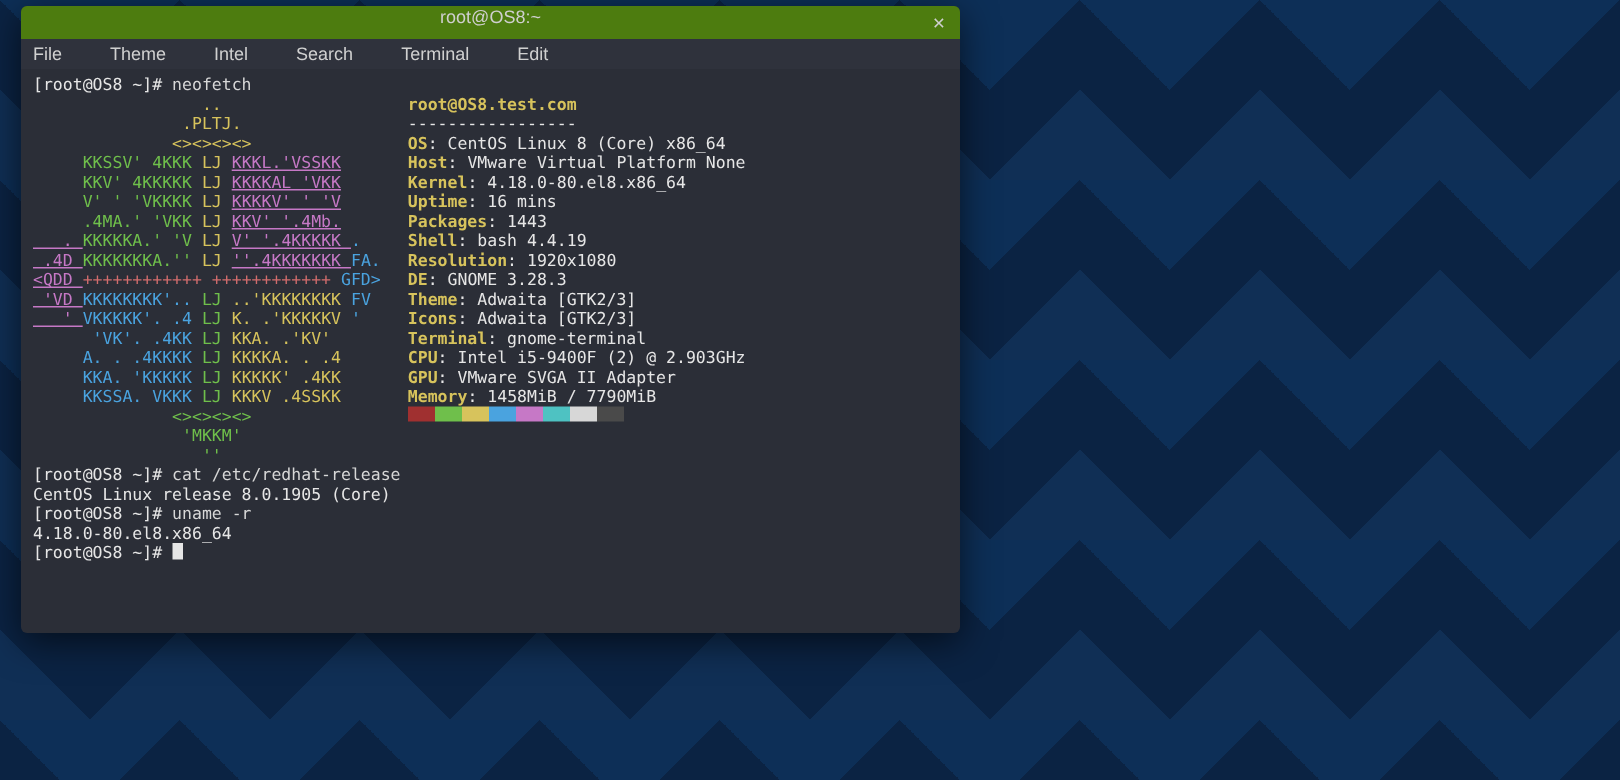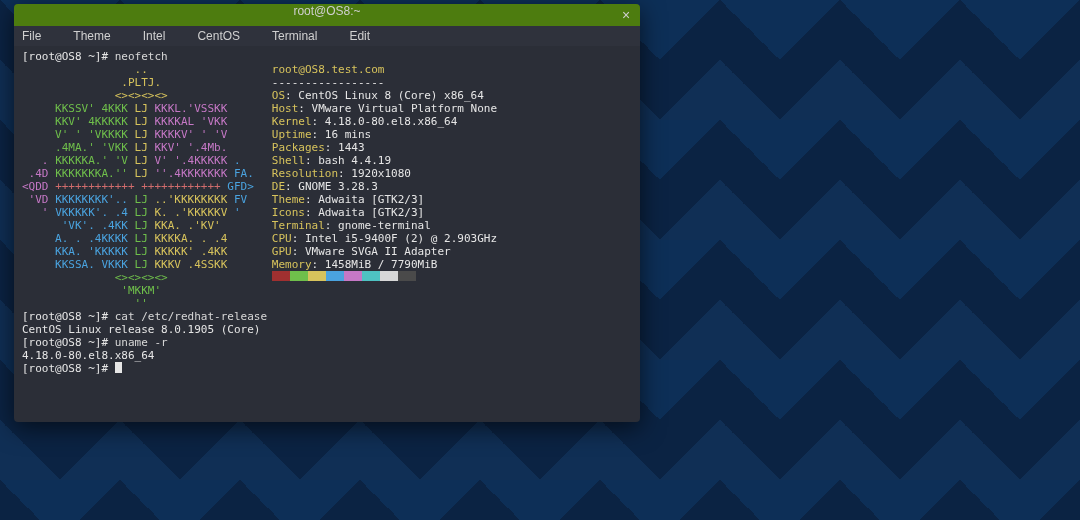--- a/index.html
+++ b/index.html
@@ -25,40 +25,40 @@
     gap:32px;padding:0 8px;font:12px sans-serif;color:#d0d0d0;}
   .menubar span{cursor:default;}
   .term{flex:1;padding:4px 8px 8px 8px;font-size:11px;line-height:13px;
     white-space:pre;overflow:hidden;}
   .row{display:flex;}
   .logo{display:inline-block;}
   .info{display:inline-block;margin-left:18px;vertical-align:top;}
   .c-y{color:#d7c35c;}   
   .c-g{color:#6fbf4b;text-align:right;}   
   .c-b{color:#4aa3df;}   
-  .c-m{color:#c678c6;}   
+  .c-m{color:#c678c6;text-decoration:underline;}   
   .c-r{color:#d06c6c;}   
   .c-w{color:#e6e6e6;}
-  .b{font-weight:normal;}
+  .b{font-weight:bold;}
   .swatch{display:inline-block;width:18px;height:10px;}
   .prompt-user{color:#e6e6e6;}
   .cursor{display:inline-block;width:7px;height:11px;background:#e6e6e6;
     vertical-align:-1px;}
 </style>
 </head>
 <body>
 <div class="desktop"></div>
 
 <div class="window">
   <div class="titlebar">
     <span>root@OS8:~</span>
     <span class="close">×</span>
   </div>
   <div class="menubar">
     <span>File</span>
     <span>Theme</span>
     <span>Intel</span>
-    <span>CentOS</span>
+    <span>Search</span>
     <span>Terminal</span>
     <span>Edit</span>
   </div>
   <div class="term" id="term"><div><span class="prompt-user">[root@OS8 ~]# </span><span>neofetch</span></div><div class="row"><div class="logo"><div><span class="c-y">                 ..</span></div><div><span class="c-y">               .PLTJ.</span></div><div><span class="c-y">              &lt;&gt;&lt;&gt;&lt;&gt;&lt;&gt;</span></div><div><span class="c-g">     KKSSV' 4KKK </span><span class="c-y">LJ </span><span class="c-m">KKKL.'VSSKK</span></div><div><span class="c-g">     KKV' 4KKKKK </span><span class="c-y">LJ </span><span class="c-m">KKKKAL 'VKK</span></div><div><span class="c-g">     V' ' 'VKKKK </span><span class="c-y">LJ </span><span class="c-m">KKKKV' ' 'V</span></div><div><span class="c-g">     .4MA.' 'VKK </span><span class="c-y">LJ </span><span class="c-m">KKV' '.4Mb.</span></div><div><span class="c-m">   . </span><span class="c-g">KKKKKA.' 'V </span><span class="c-y">LJ </span><span class="c-m">V' '.4KKKKK </span><span class="c-b">.</span></div><div><span class="c-m"> .4D </span><span class="c-g">KKKKKKKA.'' </span><span class="c-y">LJ </span><span class="c-m">''.4KKKKKKK </span><span class="c-b">FA.</span></div><div><span class="c-m">&lt;QDD </span><span class="c-r">++++++++++++ ++++++++++++ </span><span class="c-b">GFD&gt;</span></div><div><span class="c-m"> 'VD </span><span class="c-b">KKKKKKKK'.. </span><span class="c-g">LJ </span><span class="c-y">..'KKKKKKKK </span><span class="c-b">FV</span></div><div><span class="c-m">   ' </span><span class="c-b">VKKKKK'. .4 </span><span class="c-g">LJ </span><span class="c-y">K. .'KKKKKV </span><span class="c-b">'</span></div><div><span class="c-b">      'VK'. .4KK </span><span class="c-g">LJ </span><span class="c-y">KKA. .'KV'</span></div><div><span class="c-b">     A. . .4KKKK </span><span class="c-g">LJ </span><span class="c-y">KKKKA. . .4</span></div><div><span class="c-b">     KKA. 'KKKKK </span><span class="c-g">LJ </span><span class="c-y">KKKKK' .4KK</span></div><div><span class="c-b">     KKSSA. VKKK </span><span class="c-g">LJ </span><span class="c-y">KKKV .4SSKK</span></div><div><span class="c-g">              &lt;&gt;&lt;&gt;&lt;&gt;&lt;&gt;</span></div><div><span class="c-g">               'MKKM'</span></div><div><span class="c-g">                 ''</span></div></div><div class="info"><div><span class="c-y b">root@OS8.test.com</span></div><div><span class="c-w">-----------------</span></div><div><span class="c-y b">OS</span><span class="c-w">: CentOS Linux 8 (Core) x86_64</span></div><div><span class="c-y b">Host</span><span class="c-w">: VMware Virtual Platform None</span></div><div><span class="c-y b">Kernel</span><span class="c-w">: 4.18.0-80.el8.x86_64</span></div><div><span class="c-y b">Uptime</span><span class="c-w">: 16 mins</span></div><div><span class="c-y b">Packages</span><span class="c-w">: 1443</span></div><div><span class="c-y b">Shell</span><span class="c-w">: bash 4.4.19</span></div><div><span class="c-y b">Resolution</span><span class="c-w">: 1920x1080</span></div><div><span class="c-y b">DE</span><span class="c-w">: GNOME 3.28.3</span></div><div><span class="c-y b">Theme</span><span class="c-w">: Adwaita [GTK2/3]</span></div><div><span class="c-y b">Icons</span><span class="c-w">: Adwaita [GTK2/3]</span></div><div><span class="c-y b">Terminal</span><span class="c-w">: gnome-terminal</span></div><div><span class="c-y b">CPU</span><span class="c-w">: Intel i5-9400F (2) @ 2.903GHz</span></div><div><span class="c-y b">GPU</span><span class="c-w">: VMware SVGA II Adapter</span></div><div><span class="c-y b">Memory</span><span class="c-w">: 1458MiB / 7790MiB</span></div><div></div><div><span class="swatch" style="background: rgb(160, 48, 48);"></span><span class="swatch" style="background: rgb(111, 191, 75);"></span><span class="swatch" style="background: rgb(215, 195, 92);"></span><span class="swatch" style="background: rgb(74, 163, 223);"></span><span class="swatch" style="background: rgb(198, 120, 198);"></span><span class="swatch" style="background: rgb(78, 194, 194);"></span><span class="swatch" style="background: rgb(215, 215, 215);"></span><span class="swatch" style="background: rgb(74, 74, 74);"></span></div></div></div><div></div><div><span class="prompt-user">[root@OS8 ~]# </span><span>cat /etc/redhat-release</span></div><div><span class="c-w">CentOS Linux release 8.0.1905 (Core)</span></div><div><span class="prompt-user">[root@OS8 ~]# </span><span>uname -r</span></div><div><span class="c-w">4.18.0-80.el8.x86_64</span></div><div><span class="prompt-user">[root@OS8 ~]# </span><span></span><span class="cursor"></span></div></div>
 </div>
 
 </body></html>

